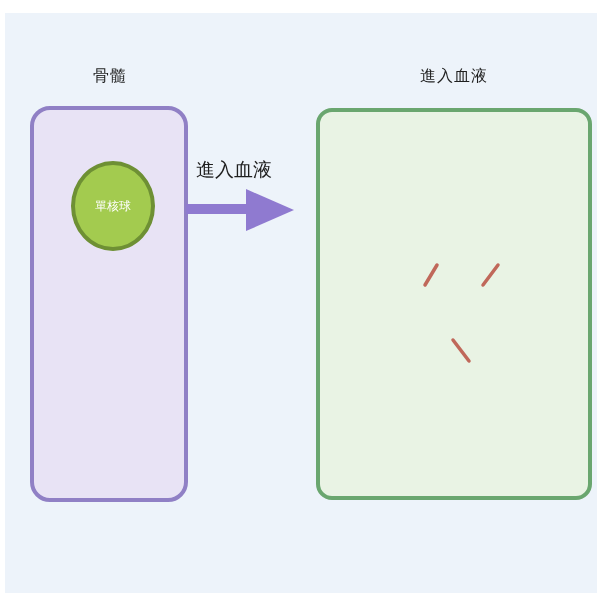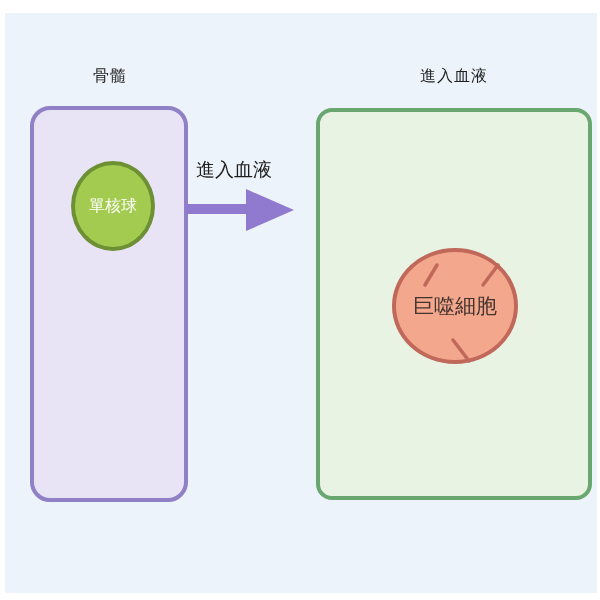--- a/index.html
+++ b/index.html
@@ -68,21 +68,21 @@
     box-sizing: border-box;
     background: #a3cb4f;
     border: 4px solid #6e9034;
     border-radius: 50%;
     display: flex;
     align-items: center;
     justify-content: center;
   }
   .monocyte-label {
     color: #ffffff;
-    font-size: 16px;
+    font-size: 12px;
     white-space: nowrap;
   }
   .macrophage-cell {
     position: absolute;
     left: 392px;
     top: 248px;
     width: 126px;
     height: 116px;
     box-sizing: border-box;
     background: #f3a78c;
@@ -136,23 +136,20 @@
 
   <svg class="arrow-svg" width="112" height="44" viewBox="0 0 112 44" aria-hidden="true">
     <rect x="0" y="16" width="62" height="10" fill="#8f7ad0"></rect>
     <polygon points="60,1 60,43 108,22" fill="#8f7ad0"></polygon>
   </svg>
 
   <div class="section-title title-tissue">進入血液</div>
 
   <div class="tissue-box"></div>
 
-  <div class="macrophage-cell">
-    <span class="macrophage-label">巨噬細胞</span>
-  </div>
 
   <svg class="macrophage-marks" width="126" height="116" viewBox="0 0 126 116" aria-hidden="true">
     <line x1="33" y1="37" x2="45" y2="17" stroke="#c0685a" stroke-width="3.5" stroke-linecap="round"></line>
     <line x1="91" y1="37" x2="106" y2="17" stroke="#c0685a" stroke-width="3.5" stroke-linecap="round"></line>
     <line x1="61" y1="92" x2="77" y2="113" stroke="#c0685a" stroke-width="3.5" stroke-linecap="round"></line>
   </svg>
 
 </div>
 
 </body></html>

